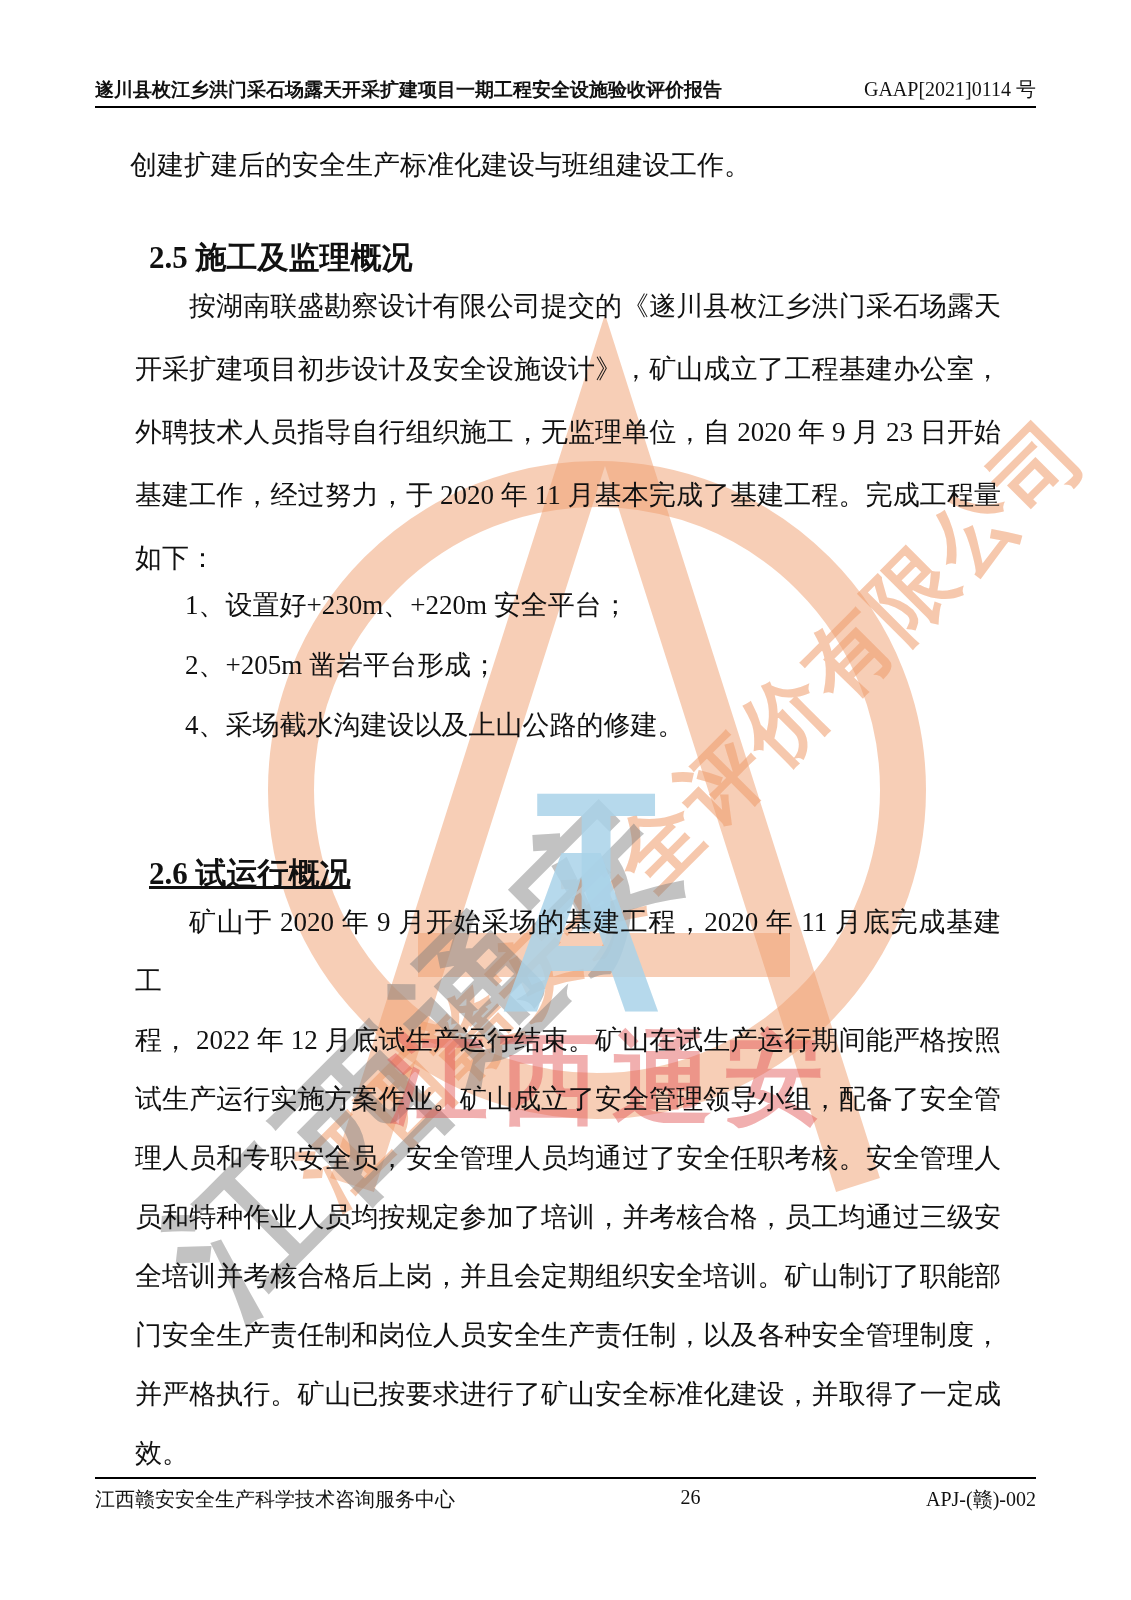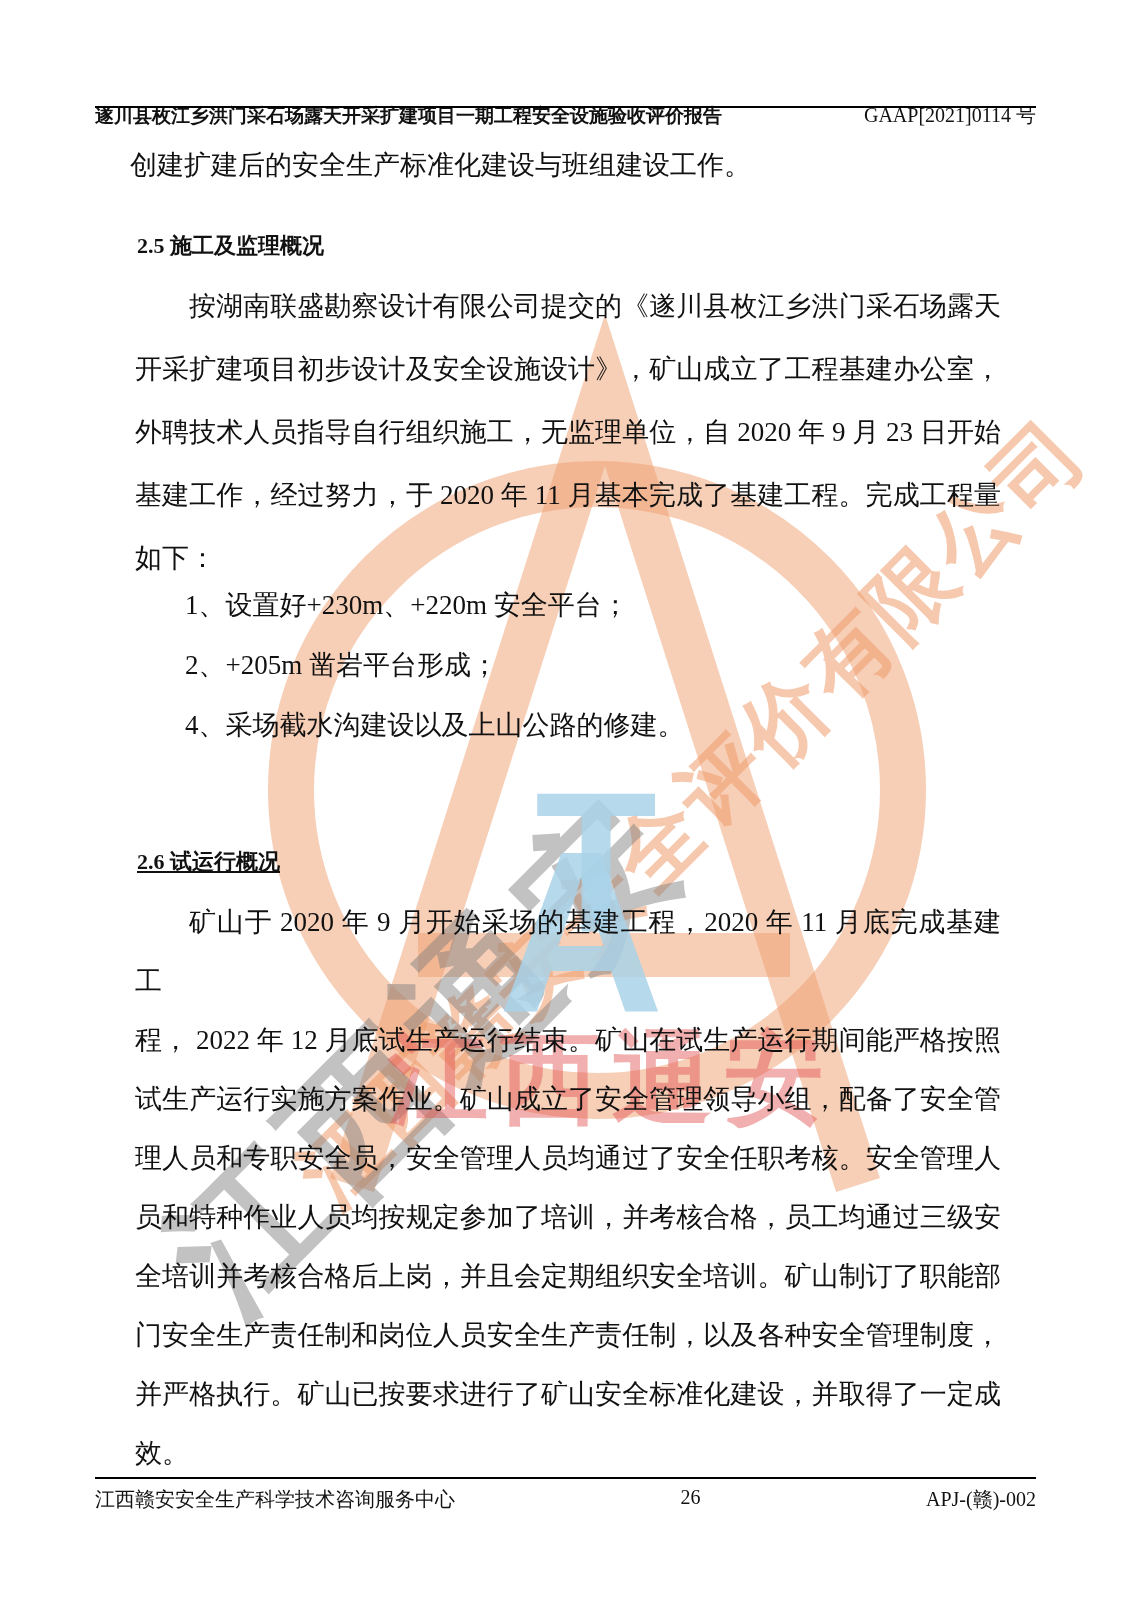--- a/index.html
+++ b/index.html
@@ -46,34 +46,33 @@
     color:rgba(169,210,233,0.85);
   }
   .wm-blue-t{left:535px;top:763px;font-size:200px;}
   .wm-blue-a{left:498px;top:818px;font-size:230px;}
   
   .content{position:absolute;inset:0;z-index:1;}
   .hdr{
     position:absolute;left:95px;top:76px;width:941px;
     display:flex;justify-content:space-between;align-items:flex-end;
     font-size:19px;
-    margin-top:26px;
   }
   .hdr-title{font-weight:bold;}
   .hdr-num{font-size:20px;}
   .rule{position:absolute;left:95px;width:941px;height:2px;background:#000;}
   .rule-top{top:106px;}
   .rule-bottom{top:1477px;}
   .intro{
     position:absolute;left:130px;top:148px;width:866px;
     font-size:27px;line-height:34px;
   }
   h2{
-    position:absolute;left:133px;margin:4px;
-    font-size:22px;font-weight:bold;line-height:36px;
+    position:absolute;left:133px;margin:16px;
+    font-size:31px;font-weight:bold;line-height:36px;
   }
   .h25{top:224px;}
   .h26{top:840px;text-decoration:underline;}
   .para{position:absolute;left:135px;width:866px;font-size:27px;}
   .p25{top:275px;line-height:63px;}
   .p26{top:893px;line-height:59px;}
   .para .line{text-align:justify;text-align-last:justify;}
   .para .line:last-child{text-align-last:left;}
   .para .line.indent{text-indent:54px;}
   .plist{

